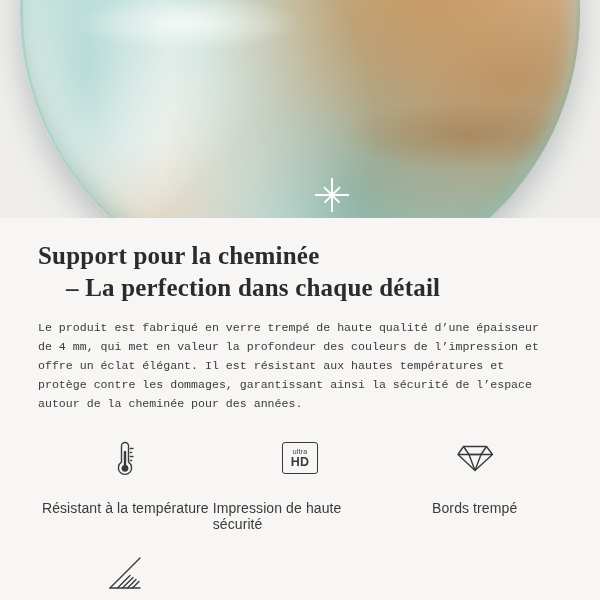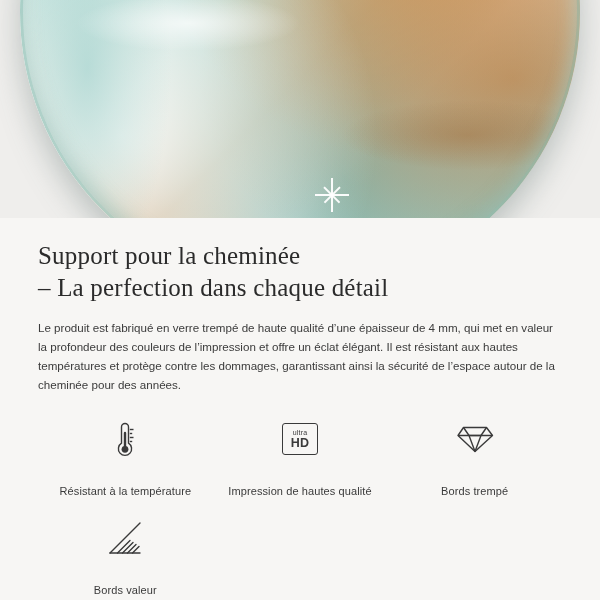--- a/index.html
+++ b/index.html
@@ -105,62 +105,64 @@
     padding: 22px 38px 0 38px;
     background: #f7f6f4;
     height: 382px;
     box-sizing: border-box;
   }
   .headline {
     font-family: "Liberation Serif", serif;
     font-size: 25px;
     line-height: 32px;
     color: #2b2b2b;
-    font-weight: 400;
+    font-weight: 700;
     margin: 0 0 14px 0;
     letter-spacing: 0.2px;
   }
   .headline .line2 {
     display: block;
+    margin-left: 28px;
   }
   .body-text {
-    font-family: Liberation Sans, sans-serif;
+    font-family: Liberation Mono, monospace;
     font-size: 11.6px;
     line-height: 19px;
     color: #3b3b3b;
     margin: 0;
     max-width: 520px;
   }
 
   
   .features {
     margin-top: 24px;
     display: grid;
     grid-template-columns: repeat(3, 1fr);
     grid-row-gap: 20px;
     width: 100%;
   }
   .feature {
     display: flex;
     flex-direction: column;
     align-items: center;
     justify-content: flex-start;
+    gap: 8px;
   }
   .feature-icon {
     height: 42px;
     display: flex;
     align-items: center;
     justify-content: center;
     color: #3a3a3a;
   }
   .feature-label {
-    margin-top: 25px;
-    font-size: 11px;
+    margin-top: 13px;
+    font-size: 14px;
     color: #3a3a3a;
-    text-align: right;
+    text-align: left;
     letter-spacing: 0.1px;
   }
   .ultrahd {
     width: 34px;
     height: 30px;
     border: 1.4px solid #3a3a3a;
     border-radius: 3px;
     display: flex;
     flex-direction: column;
     align-items: center;
@@ -219,21 +221,21 @@
         <div class="feature-label">Résistant à la température</div>
       </div>
 
       <div class="feature">
         <div class="feature-icon">
           <div class="ultrahd">
             <div class="u1">ultra</div>
             <div class="u2">HD</div>
           </div>
         </div>
-        <div class="feature-label">Impression de hautes qualité</div>
+        <div class="feature-label">Impression de haute sécurité</div>
       </div>
 
 
       <div class="feature">
         <div class="feature-icon">
           <svg width="40" height="34" viewBox="0 0 40 34" fill="none" stroke="#3a3a3a" stroke-width="1.4" stroke-linejoin="round">
             <path d="M8.5 5.5h23l6 8-17.5 16L3 13.5l5.5-8z"></path>
             <path d="M3 13.5h34"></path>
             <path d="M8.5 5.5 14 13.5l6 16"></path>
             <path d="M31.5 5.5 26 13.5l-6 16"></path>

